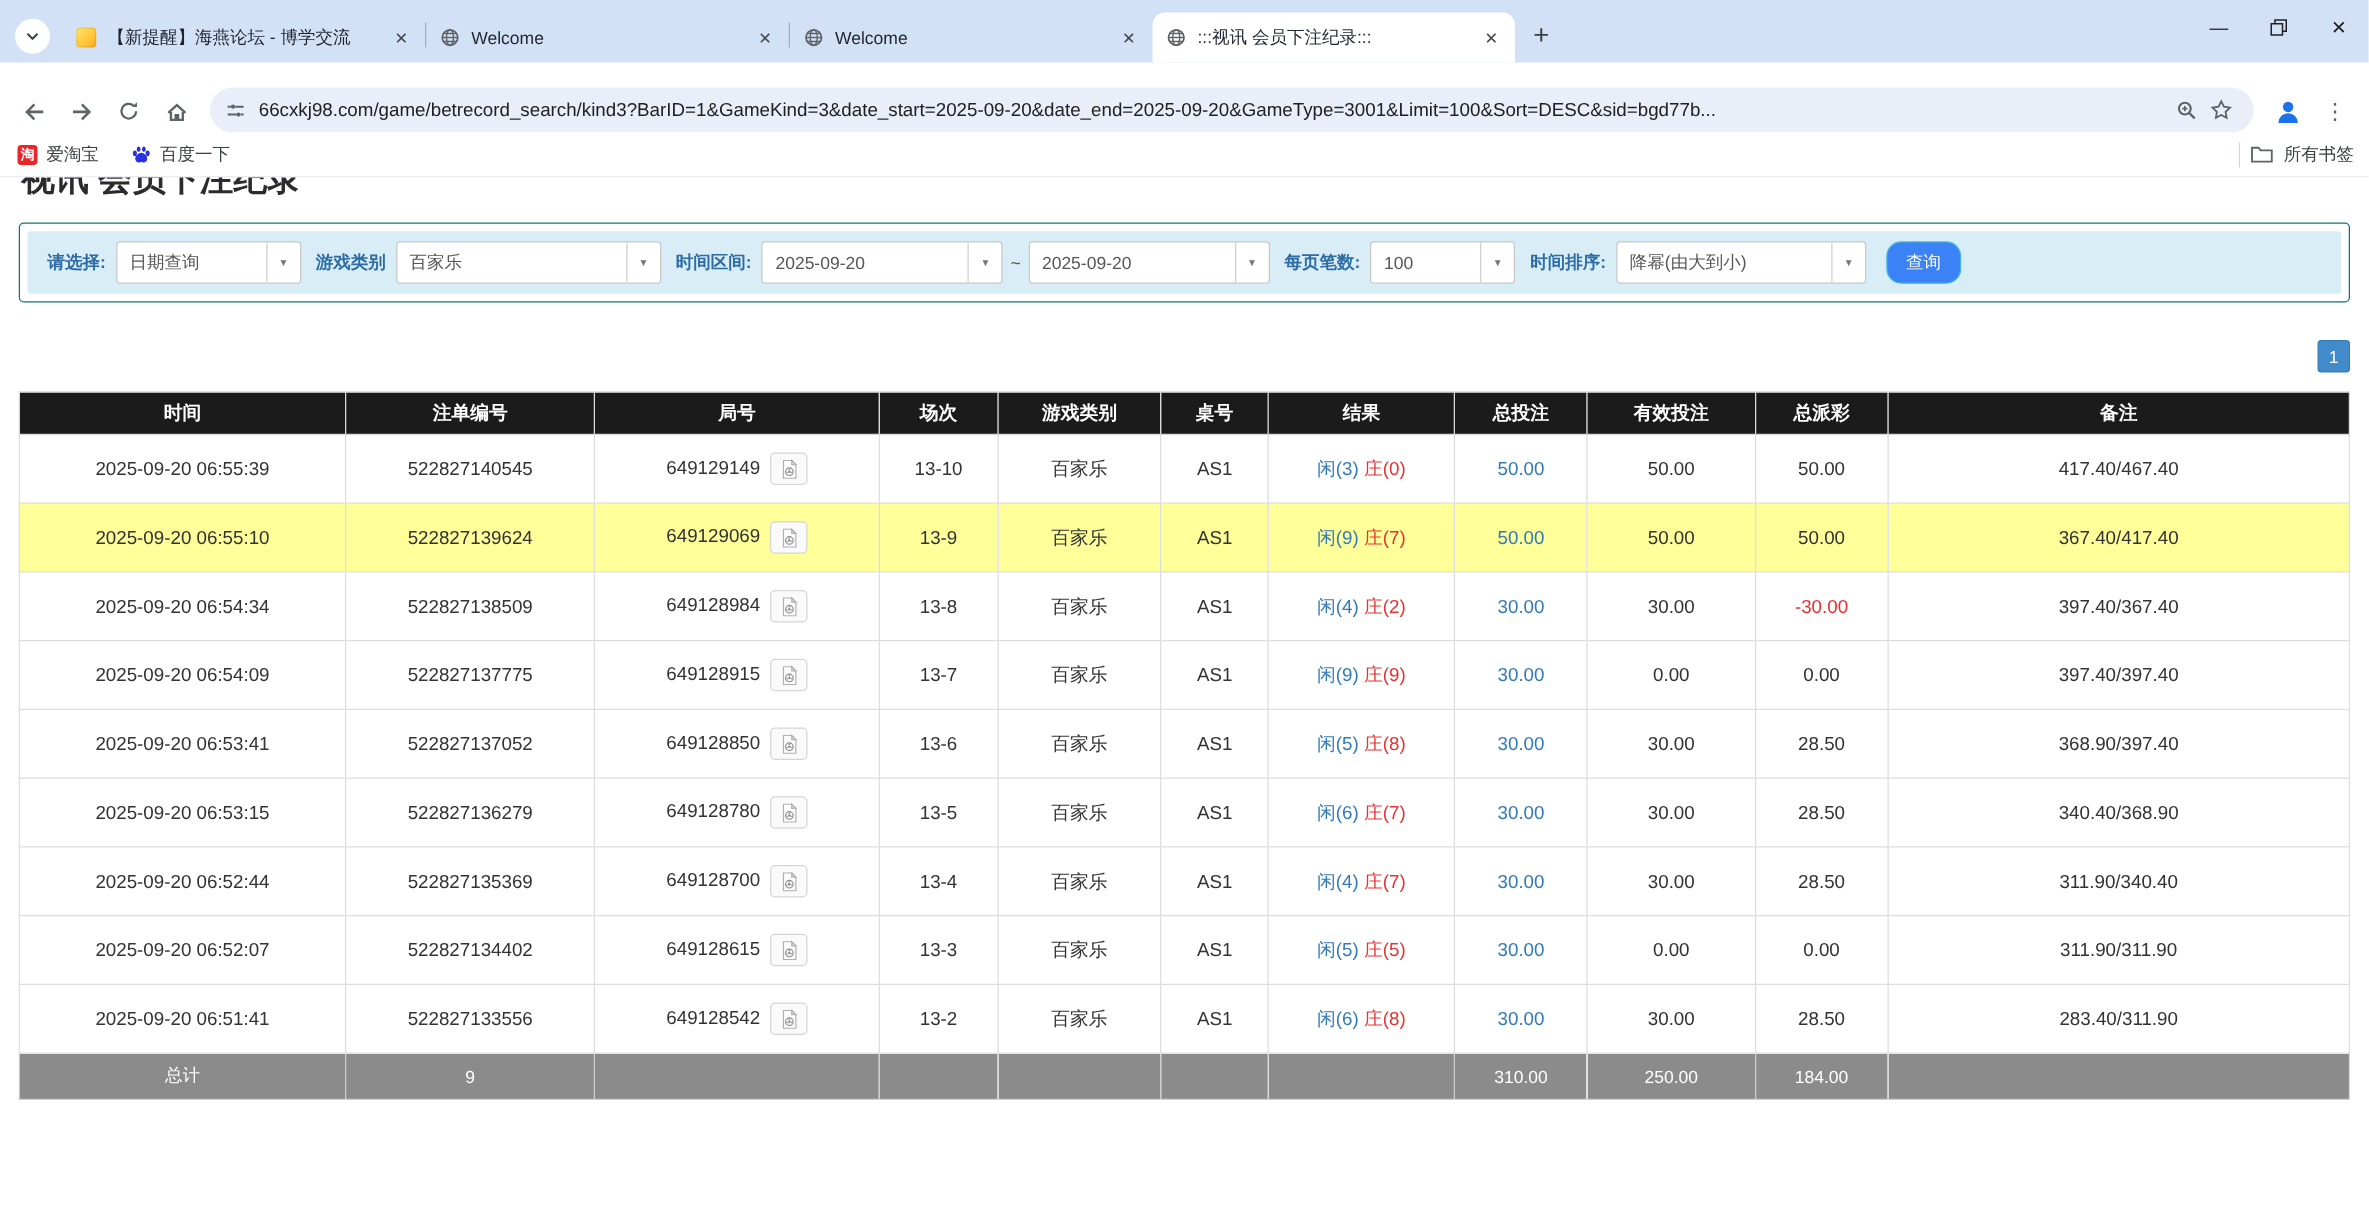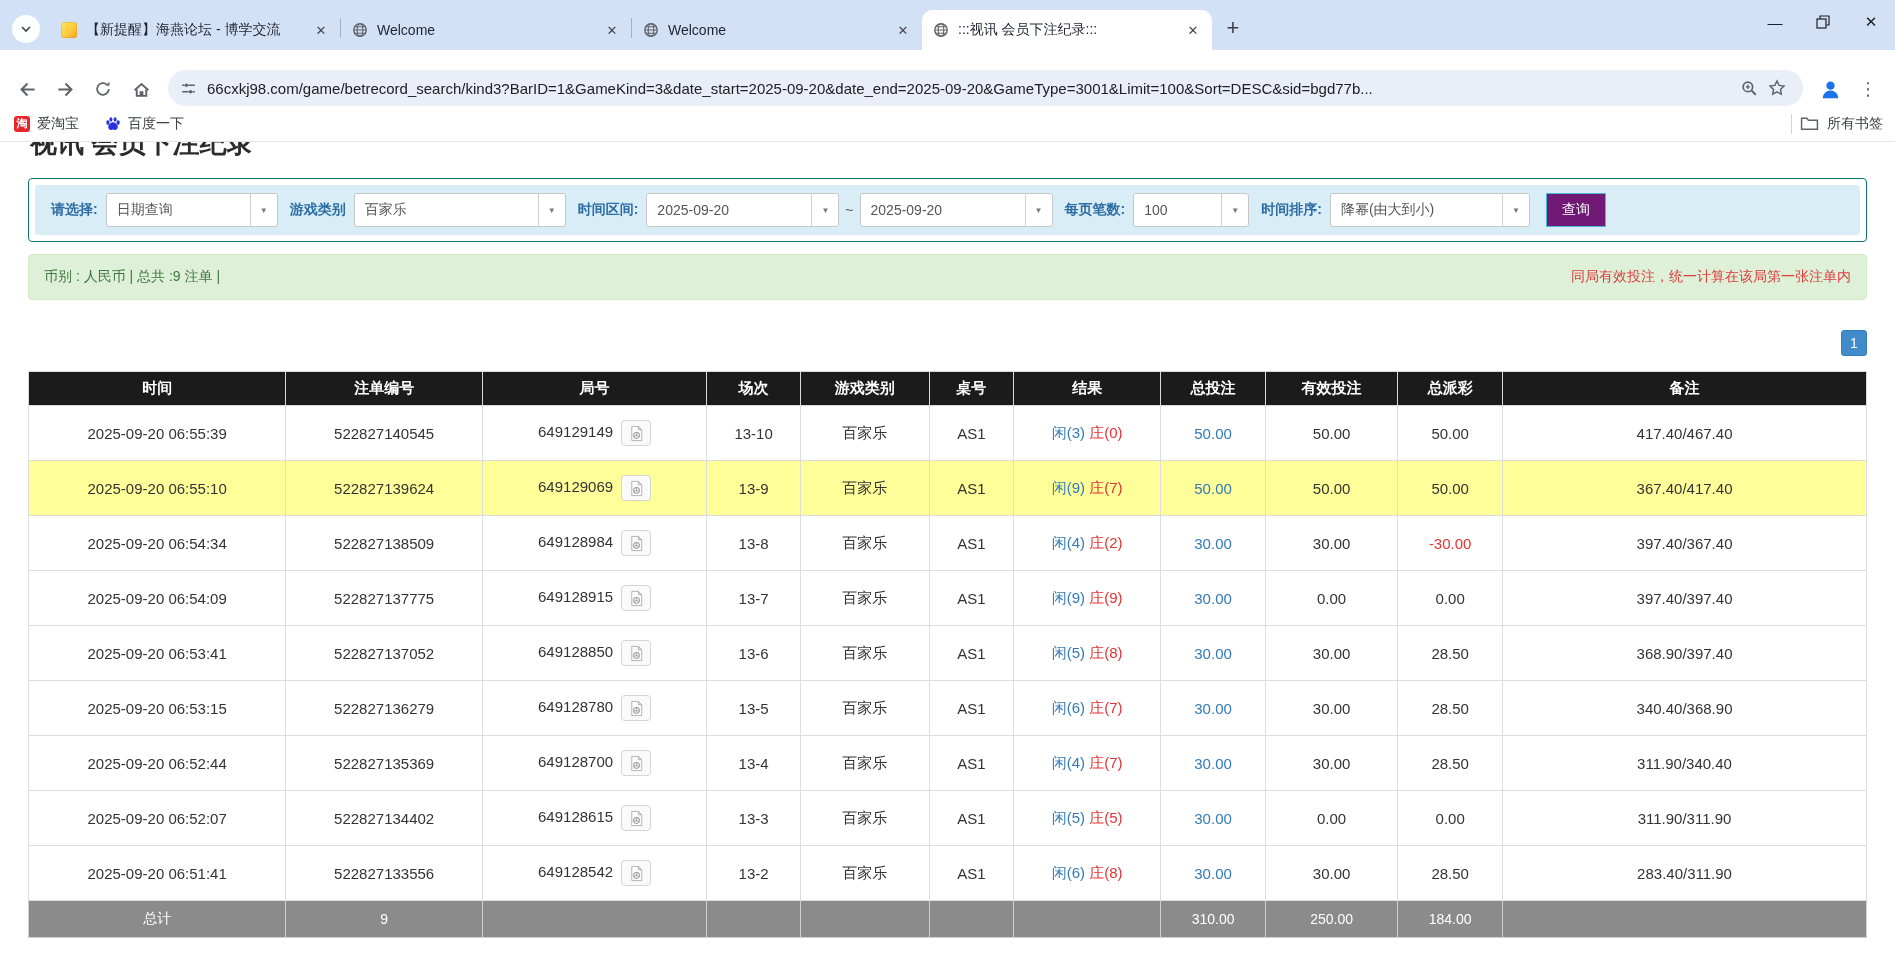--- a/index.html
+++ b/index.html
@@ -37,33 +37,33 @@
   
   .bookmarks{height:36px;background:#fff;display:flex;align-items:center;padding:0 14px;
     border-bottom:1px solid #e4e6ea;position:relative}
   .bm-item{display:flex;align-items:center;gap:7px;margin-right:26px;font-size:14px;color:#3c4043;cursor:pointer}
   .taobao-ico{width:16px;height:16px;border-radius:3px;background:#e8252a;color:#fff;font-size:11px;
     display:flex;align-items:center;justify-content:center;font-weight:bold}
   .bm-right{position:absolute;right:-6px;display:flex;align-items:center;gap:8px;font-size:14px;
     color:#3c4043;width:110px;overflow:hidden;white-space:nowrap;cursor:pointer}
   .bm-divider{width:1px;height:20px;background:#d0d4da;flex:0 0 auto}
   
-  .content{height:833px;background:#fff;padding:0 28px;overflow:hidden;position:relative}
+  .content{height:833px;background:#fff;padding:0 15px;overflow:hidden;position:relative}
   .page-title{font-size:27px;font-weight:600;color:#2b2b2b;line-height:30px;margin:-14px 0 0 2px;white-space:nowrap}
   .filter-panel{margin-top:20px;border:1px solid #0f766e;border-radius:4px;background:#fff;padding:6px}
   .filter-bar{background:#d9edf7;border-radius:3px;height:50px;display:flex;align-items:center;padding:0 4px}
   .flabel{color:#2e6da4;font-weight:bold;font-size:14px;margin:0 8px 0 12px;white-space:nowrap}
   .combo{display:inline-flex;height:34px;background:#fff;border:1px solid #c8c8c8;border-radius:3px;cursor:pointer}
   .combo .val{padding:0 10px;display:flex;align-items:center;font-size:14px;color:#555;flex:1;
     white-space:nowrap;overflow:hidden}
   .combo .arr{width:27px;border-left:1px solid #d0d0d0;display:flex;align-items:center;justify-content:center;
     color:#777;font-size:8px}
-  .w148{width:172px}.w212{width:212px}.w193{width:193px}.w122{width:116px}.w200{width:200px}
+  .w148{width:148px}.w212{width:212px}.w193{width:193px}.w122{width:116px}.w200{width:200px}
   .tilde{color:#555;font-size:14px;margin:0 6px}
-  .btn-query{background:#701a75;border:1px solid #46b8da;color:#fff;border-radius:1px;height:34px;
+  .btn-query{background:#3b82f6;border:1px solid #46b8da;color:#fff;border-radius:12px;height:34px;
     padding:0 15px;font-size:14px;margin-left:16px;cursor:pointer}
   .summary{margin-top:12px;background:#dff0d8;border:1px solid #d6e9c6;border-radius:4px;height:46px;
     display:flex;align-items:center;justify-content:space-between;padding:0 15px;font-size:14px}
   .sum-left{color:#3c763d}
   .sum-right{color:#dd3b3b}
   .pager{display:flex;justify-content:flex-end;margin-top:30px}
   .page-btn{min-width:26px;height:26px;background:#428bca;color:#fff;border:1px solid #357ebd;border-radius:3px;
     display:flex;align-items:center;justify-content:center;font-size:14px;cursor:pointer}
   .bet-table{width:100%;border-collapse:collapse;table-layout:fixed;margin-top:15px;font-size:15px}
   .bet-table th{background:#1b1b1b;color:#fff;height:34px;font-weight:bold;border:1px solid #d9d9d9;font-size:15px}
@@ -262,24 +262,20 @@
       </div>
       <span class="flabel">时间排序:</span>
       <div class="combo w200">
         <span class="val">降幂(由大到小)</span>
         <span class="arr">▼</span>
       </div>
       <button class="btn-query">查询</button>
     </div>
   </div>
 
-  <div class="summary">
-    <span class="sum-left">币别 : 人民币 | 总共 :9 注单 |</span>
-    <span class="sum-right">同局有效投注，统一计算在该局第一张注单内</span>
-  </div>
 
   <div class="pager">
       <button class="page-btn">1</button>
     </div>
 
   <table class="bet-table">
     <colgroup>
       <col style="width:14.0%">
         <col style="width:10.7%">
         <col style="width:12.2%">

